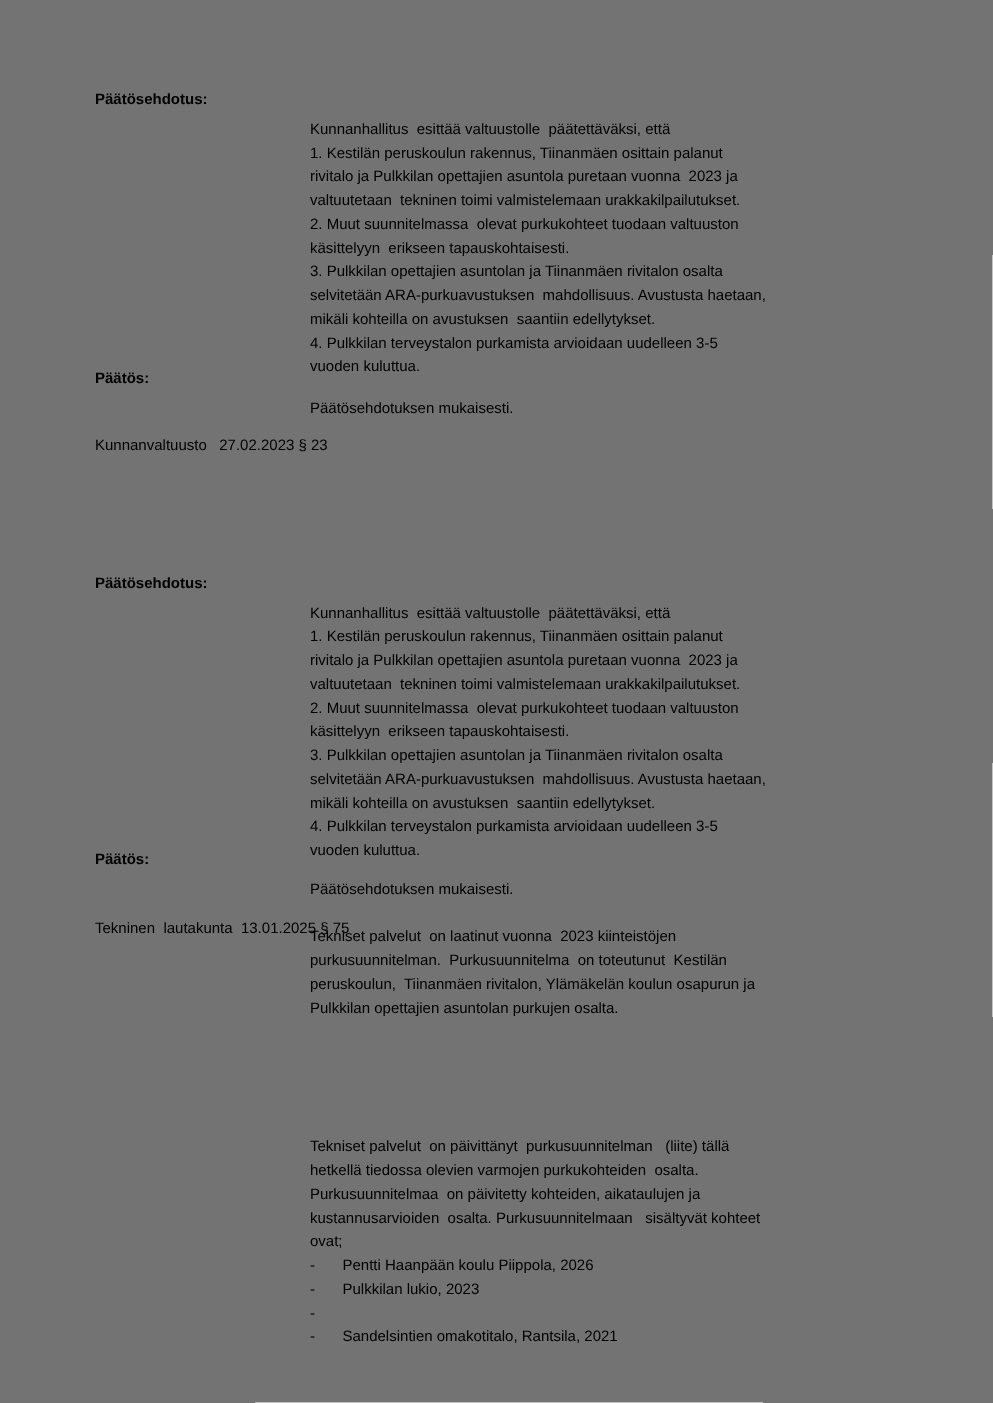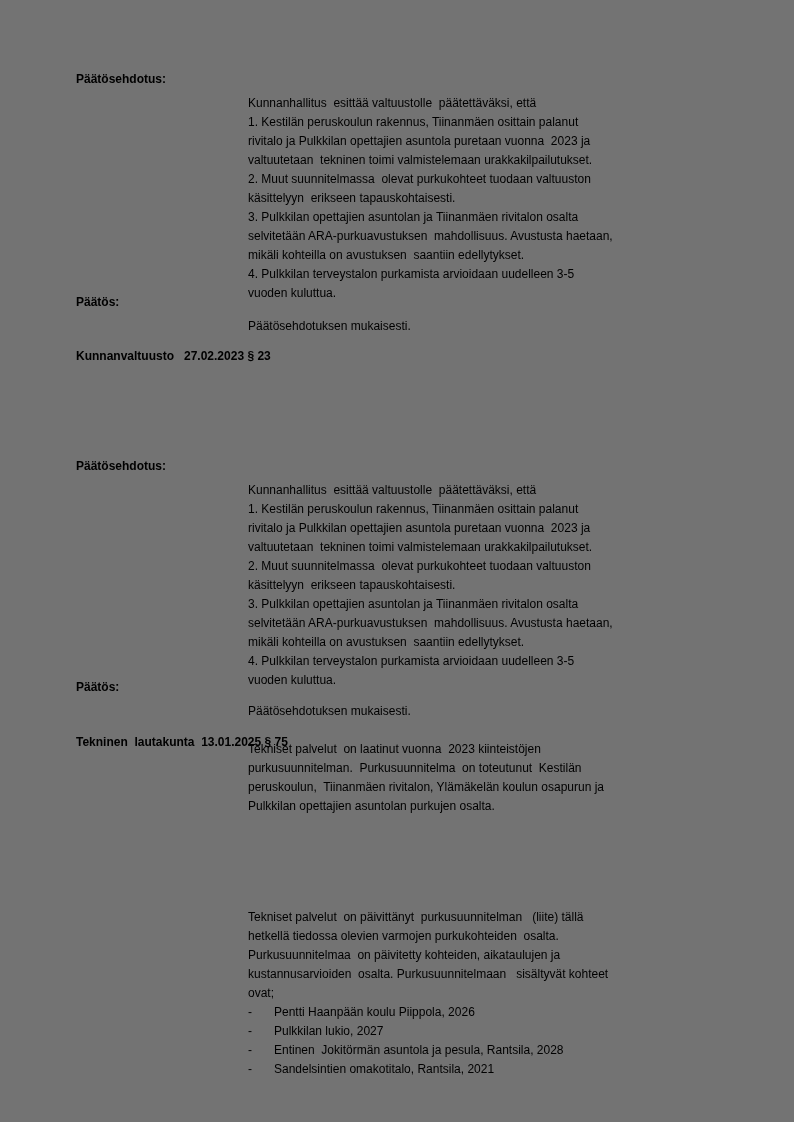--- a/index.html
+++ b/index.html
@@ -35,21 +35,20 @@
     left: 248px;
     top: 0;
     width: 530px;
     white-space: pre-wrap;
     margin-top: 24px;
   }
   .heading {
     position: absolute;
     left: 76px;
     white-space: pre;
-    font-weight: bold;
   }
   .para-block {
     position: absolute;
     left: 248px;
     width: 530px;
   }
   .para-text {
     white-space: pre-wrap;
   }
   .bullet {
@@ -125,25 +124,24 @@
 Purkusuunnitelmaa  on päivitetty kohteiden, aikataulujen ja
 kustannusarvioiden  osalta. Purkusuunnitelmaan   sisältyvät kohteet
 ovat;</div>
 
     <div class="bullet">
       <span class="dash">-</span>
       <span class="btext">Pentti Haanpään koulu Piippola, 2026</span>
     </div>
     <div class="bullet">
       <span class="dash">-</span>
-      <span class="btext">Pulkkilan lukio, 2027</span>
+      <span class="btext">Pulkkilan lukio, 2023</span>
     </div>
     <div class="bullet">
       <span class="dash">-</span>
-      <span class="btext">Entinen  Jokitörmän asuntola ja pesula, Rantsila, 2028</span>
     </div>
     <div class="bullet">
       <span class="dash">-</span>
       <span class="btext">Sandelsintien omakotitalo, Rantsila, 2021</span>
     </div>
   </div>
 
 </div>
 
 </body></html>

